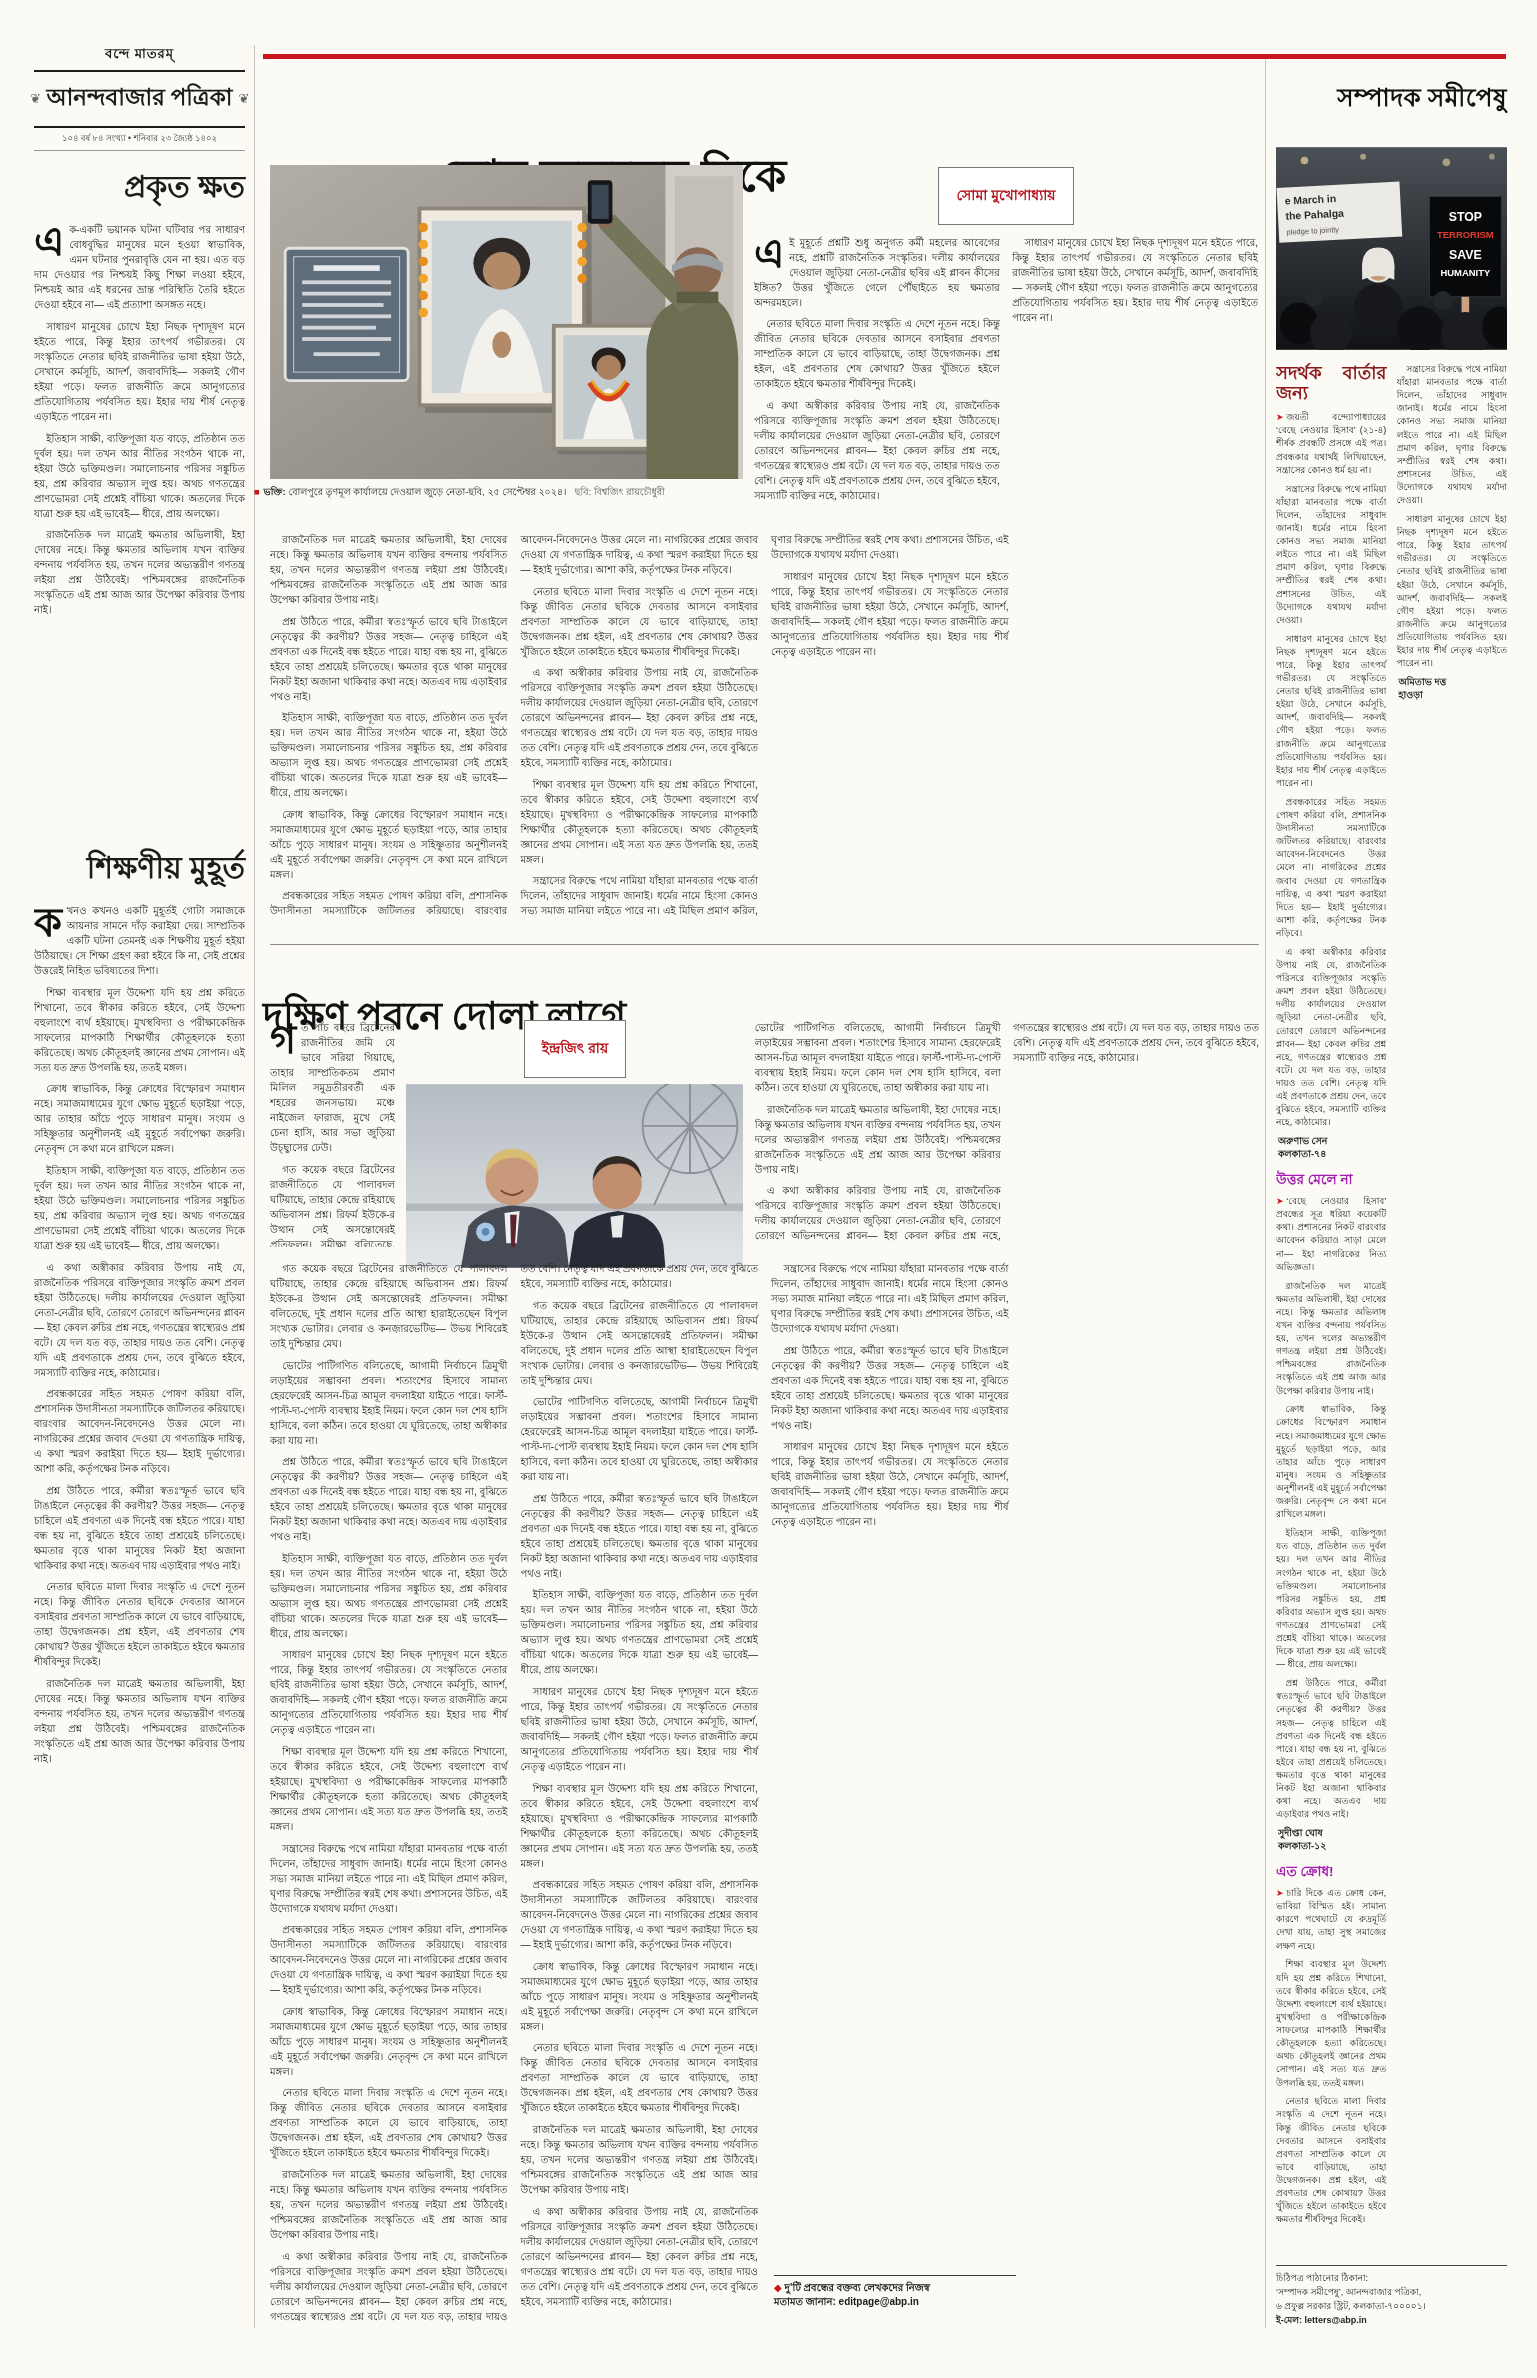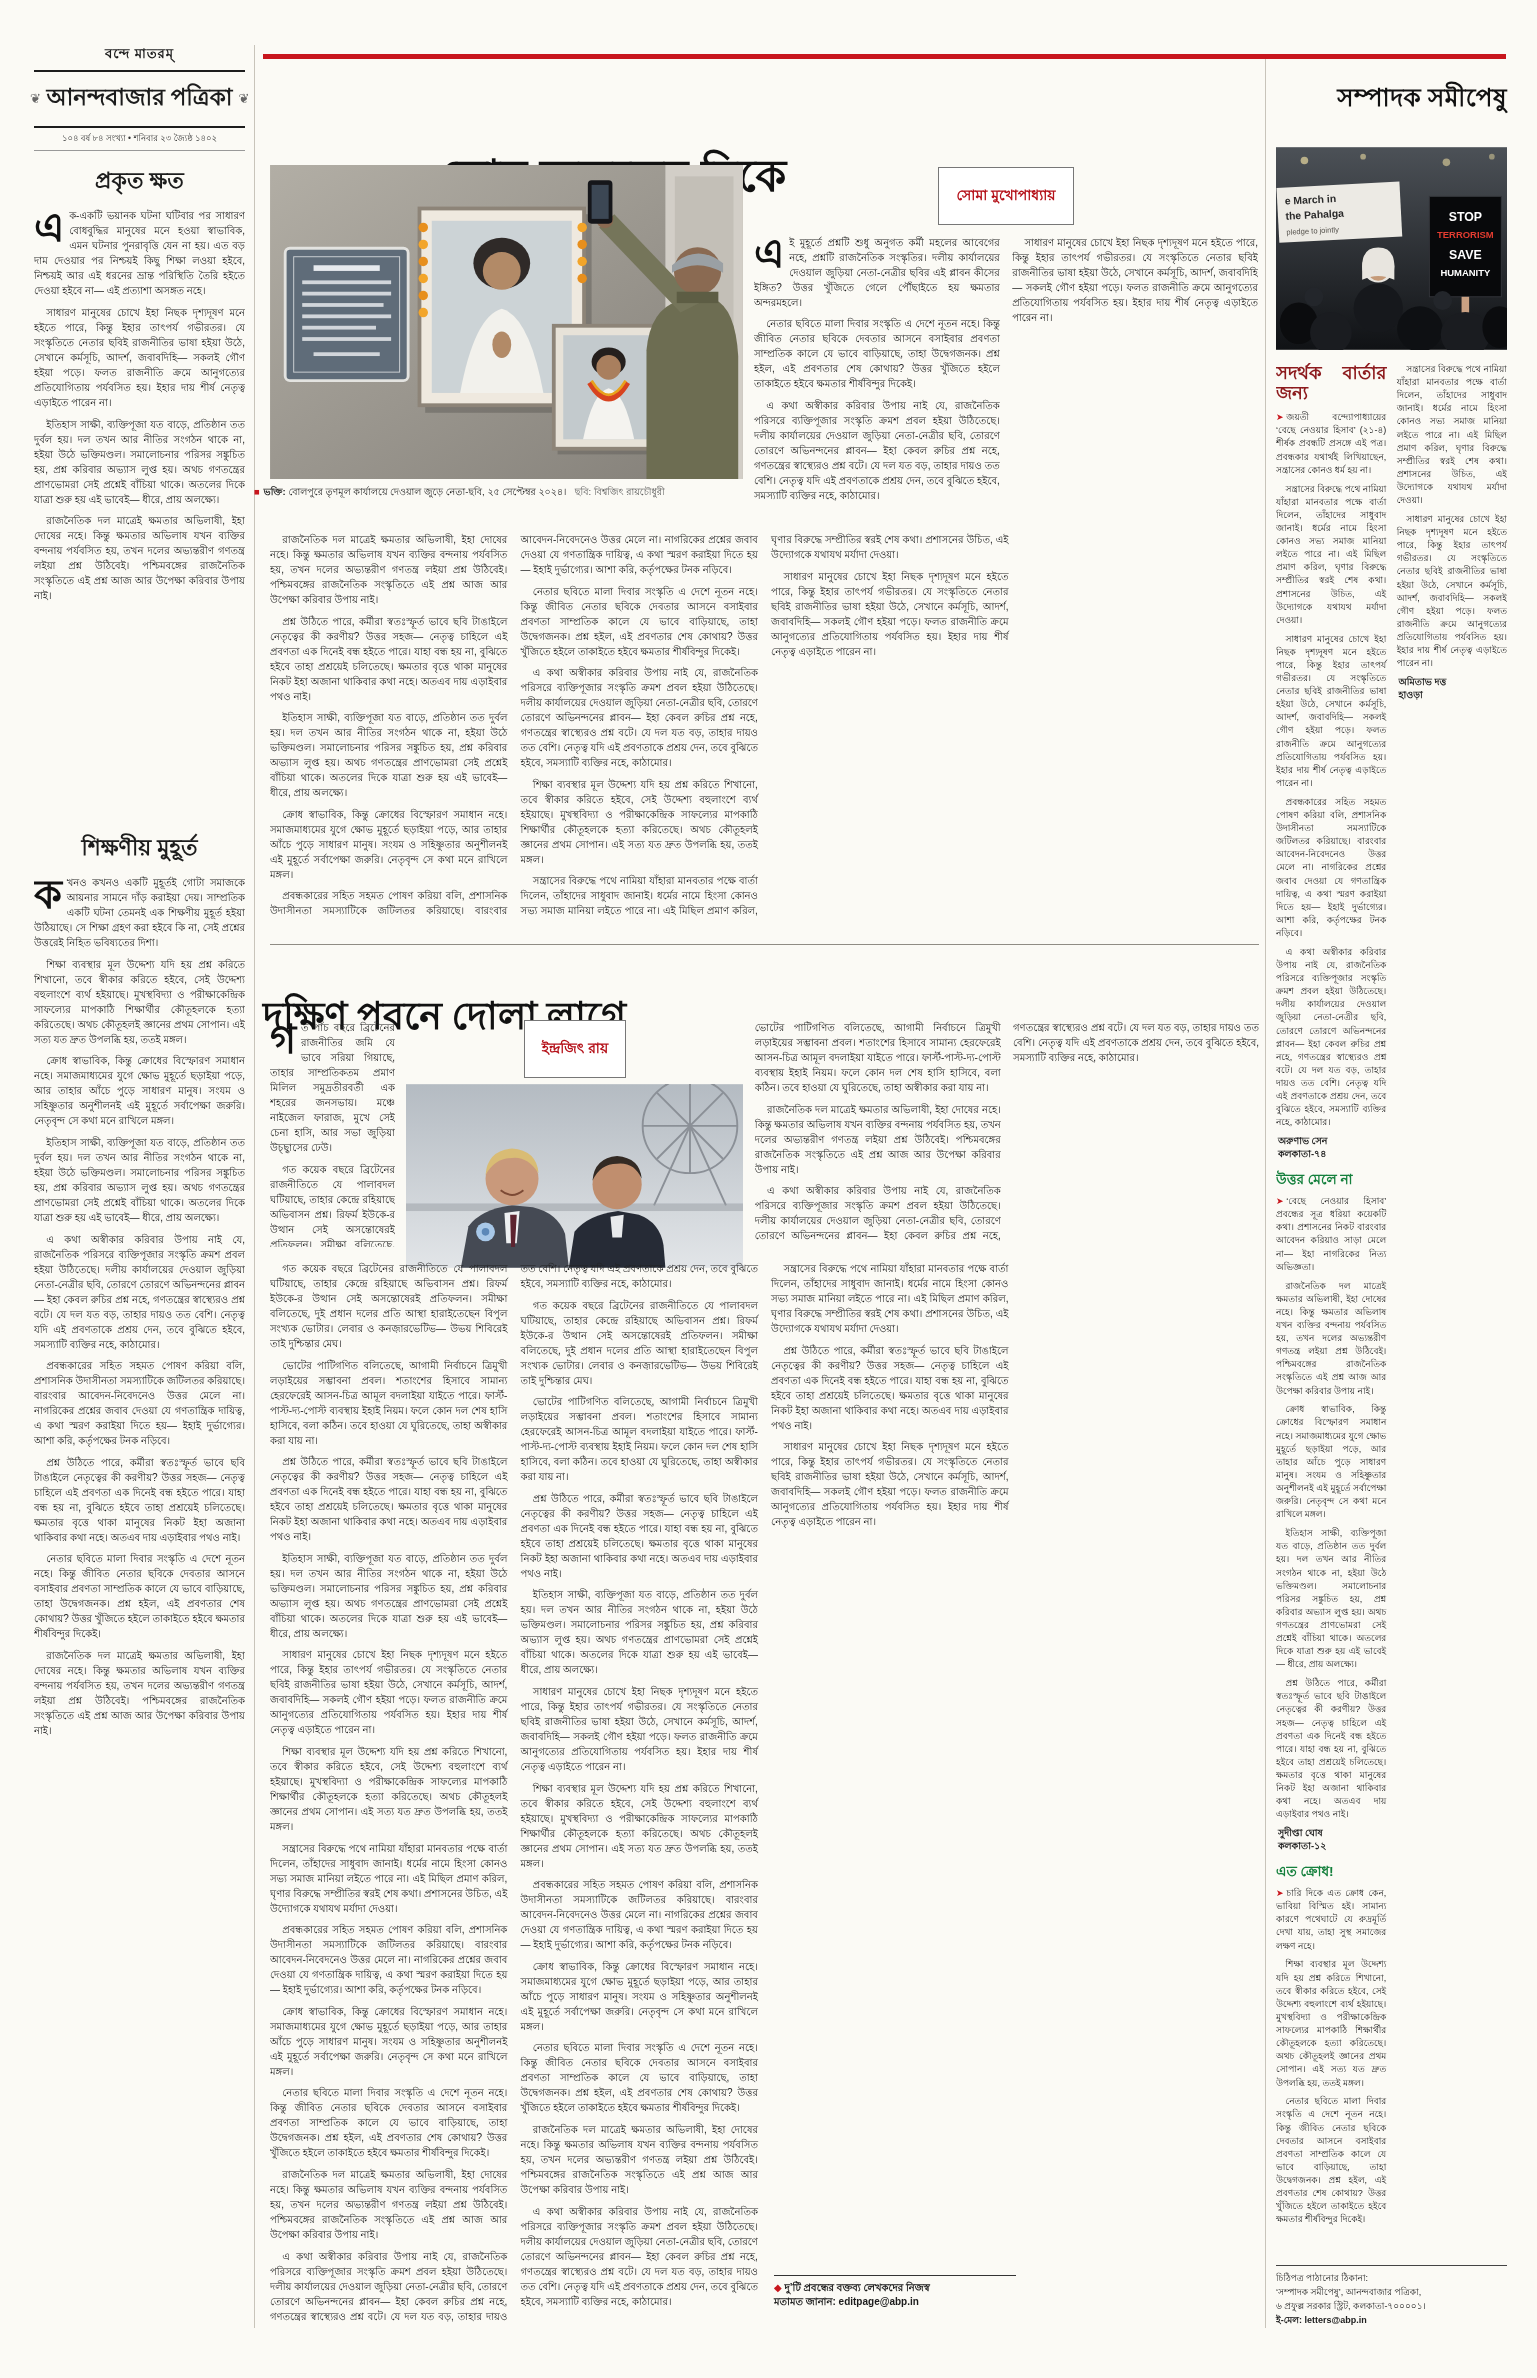--- a/index.html
+++ b/index.html
@@ -15,21 +15,21 @@
   .cols2{column-count:2;column-gap:12.3px;column-fill:auto;overflow:hidden}
   .cols4{column-count:4;column-gap:13.2px;column-fill:auto;overflow:hidden}
 
   
   .leftcol{position:absolute;left:34px;top:44px;width:211px}
   .motto{text-align:center;font-weight:bold;font-size:13.2px;letter-spacing:0.9px}
   .nameplate{margin-top:3.8px;border-top:2.4px solid #1d1d1d;border-bottom:2.4px solid #1d1d1d;padding:7.6px 1.9px;display:flex;align-items:center;justify-content:center;gap:5.7px}
   .nameplate h1{font-size:23px;margin:0;font-weight:bold;white-space:nowrap}
   .flourish{color:#666;font-size:13.2px}
   .dateline{text-align:center;font-size:8.5px;color:#333;border-bottom:0.9px solid #999;padding:3.8px 0 4.7px;margin-bottom:7.6px}
-  .ed-title{text-align:center;font-size:22px;font-weight:800;margin:11.4px 0 8.5px}
+  .ed-title{text-align:right;font-size:30px;font-weight:800;margin:11.4px 0 8.5px}
   .ed-body{overflow:hidden}
   #ed1-body{height:610px}
   #ed2-body{height:1424px}
 
   
   .kicker{position:absolute;left:284px;top:69px;width:678px;height:36px;border:0.9px solid #6b6b66;background:#f3efe6;display:flex;align-items:center;justify-content:center;font-size:20px;font-weight:800;color:#8e1418}
   .main-headline{position:absolute;left:263px;top:106px;width:700px;text-align:center;font-size:44px;font-weight:800;letter-spacing:0.9px;color:#111}
   .photo-frame{display:block}
   .main-photo{position:absolute;left:270px;top:165px;width:473px;height:314px}
   .main-caption{position:absolute;left:254px;top:485px;width:473px;font-size:9.5px;color:#222;line-height:1.4}
@@ -56,21 +56,21 @@
   .note-marker{color:#c8161d;margin-right:2.8px}
 
   
   .letters{position:absolute;left:1276px;top:59px;width:231px}
   .letters-title{text-align:right;font-size:24.6px;font-weight:800;letter-spacing:0.5px;color:#111}
   .letters-photo{width:231px;height:203px;margin-top:7.6px}
   .letters-flow{margin-top:9.5px;height:1893px;column-count:2;column-gap:10.4px;column-fill:auto;overflow:hidden;font-size:9px;line-height:1.46;text-align:justify;color:#222}
   .letters-flow p{margin:0 0 5.7px;text-indent:9.5px}
   .letters-flow p.l-lead{text-indent:0}
   .letter-h1{font-size:18px;line-height:1.12;font-weight:800;color:#8c1a1d;margin:0 0 8px}
-  .letter-h{font-size:13.7px;font-weight:800;color:#15803d;margin:8.5px 0 4.7px}
+  .letter-h{font-size:13.7px;font-weight:800;color:#a21caf;margin:8.5px 0 4.7px}
   .arrow{color:#c8161d;font-weight:bold;margin-right:2.8px}
   .sig{font-weight:bold;margin:1.9px 1.9px 9.5px;font-size:9.5px;line-height:1.35}
   .sig .place{display:block}
   .letters-footer{margin-top:9.5px;border-top:1.4px solid #444;padding-top:5.7px;font-size:9px;line-height:1.55;color:#222}
   .letters-footer .email{font-weight:bold}
 </style>
 </head>
 <body>
 
 <div class="page">

